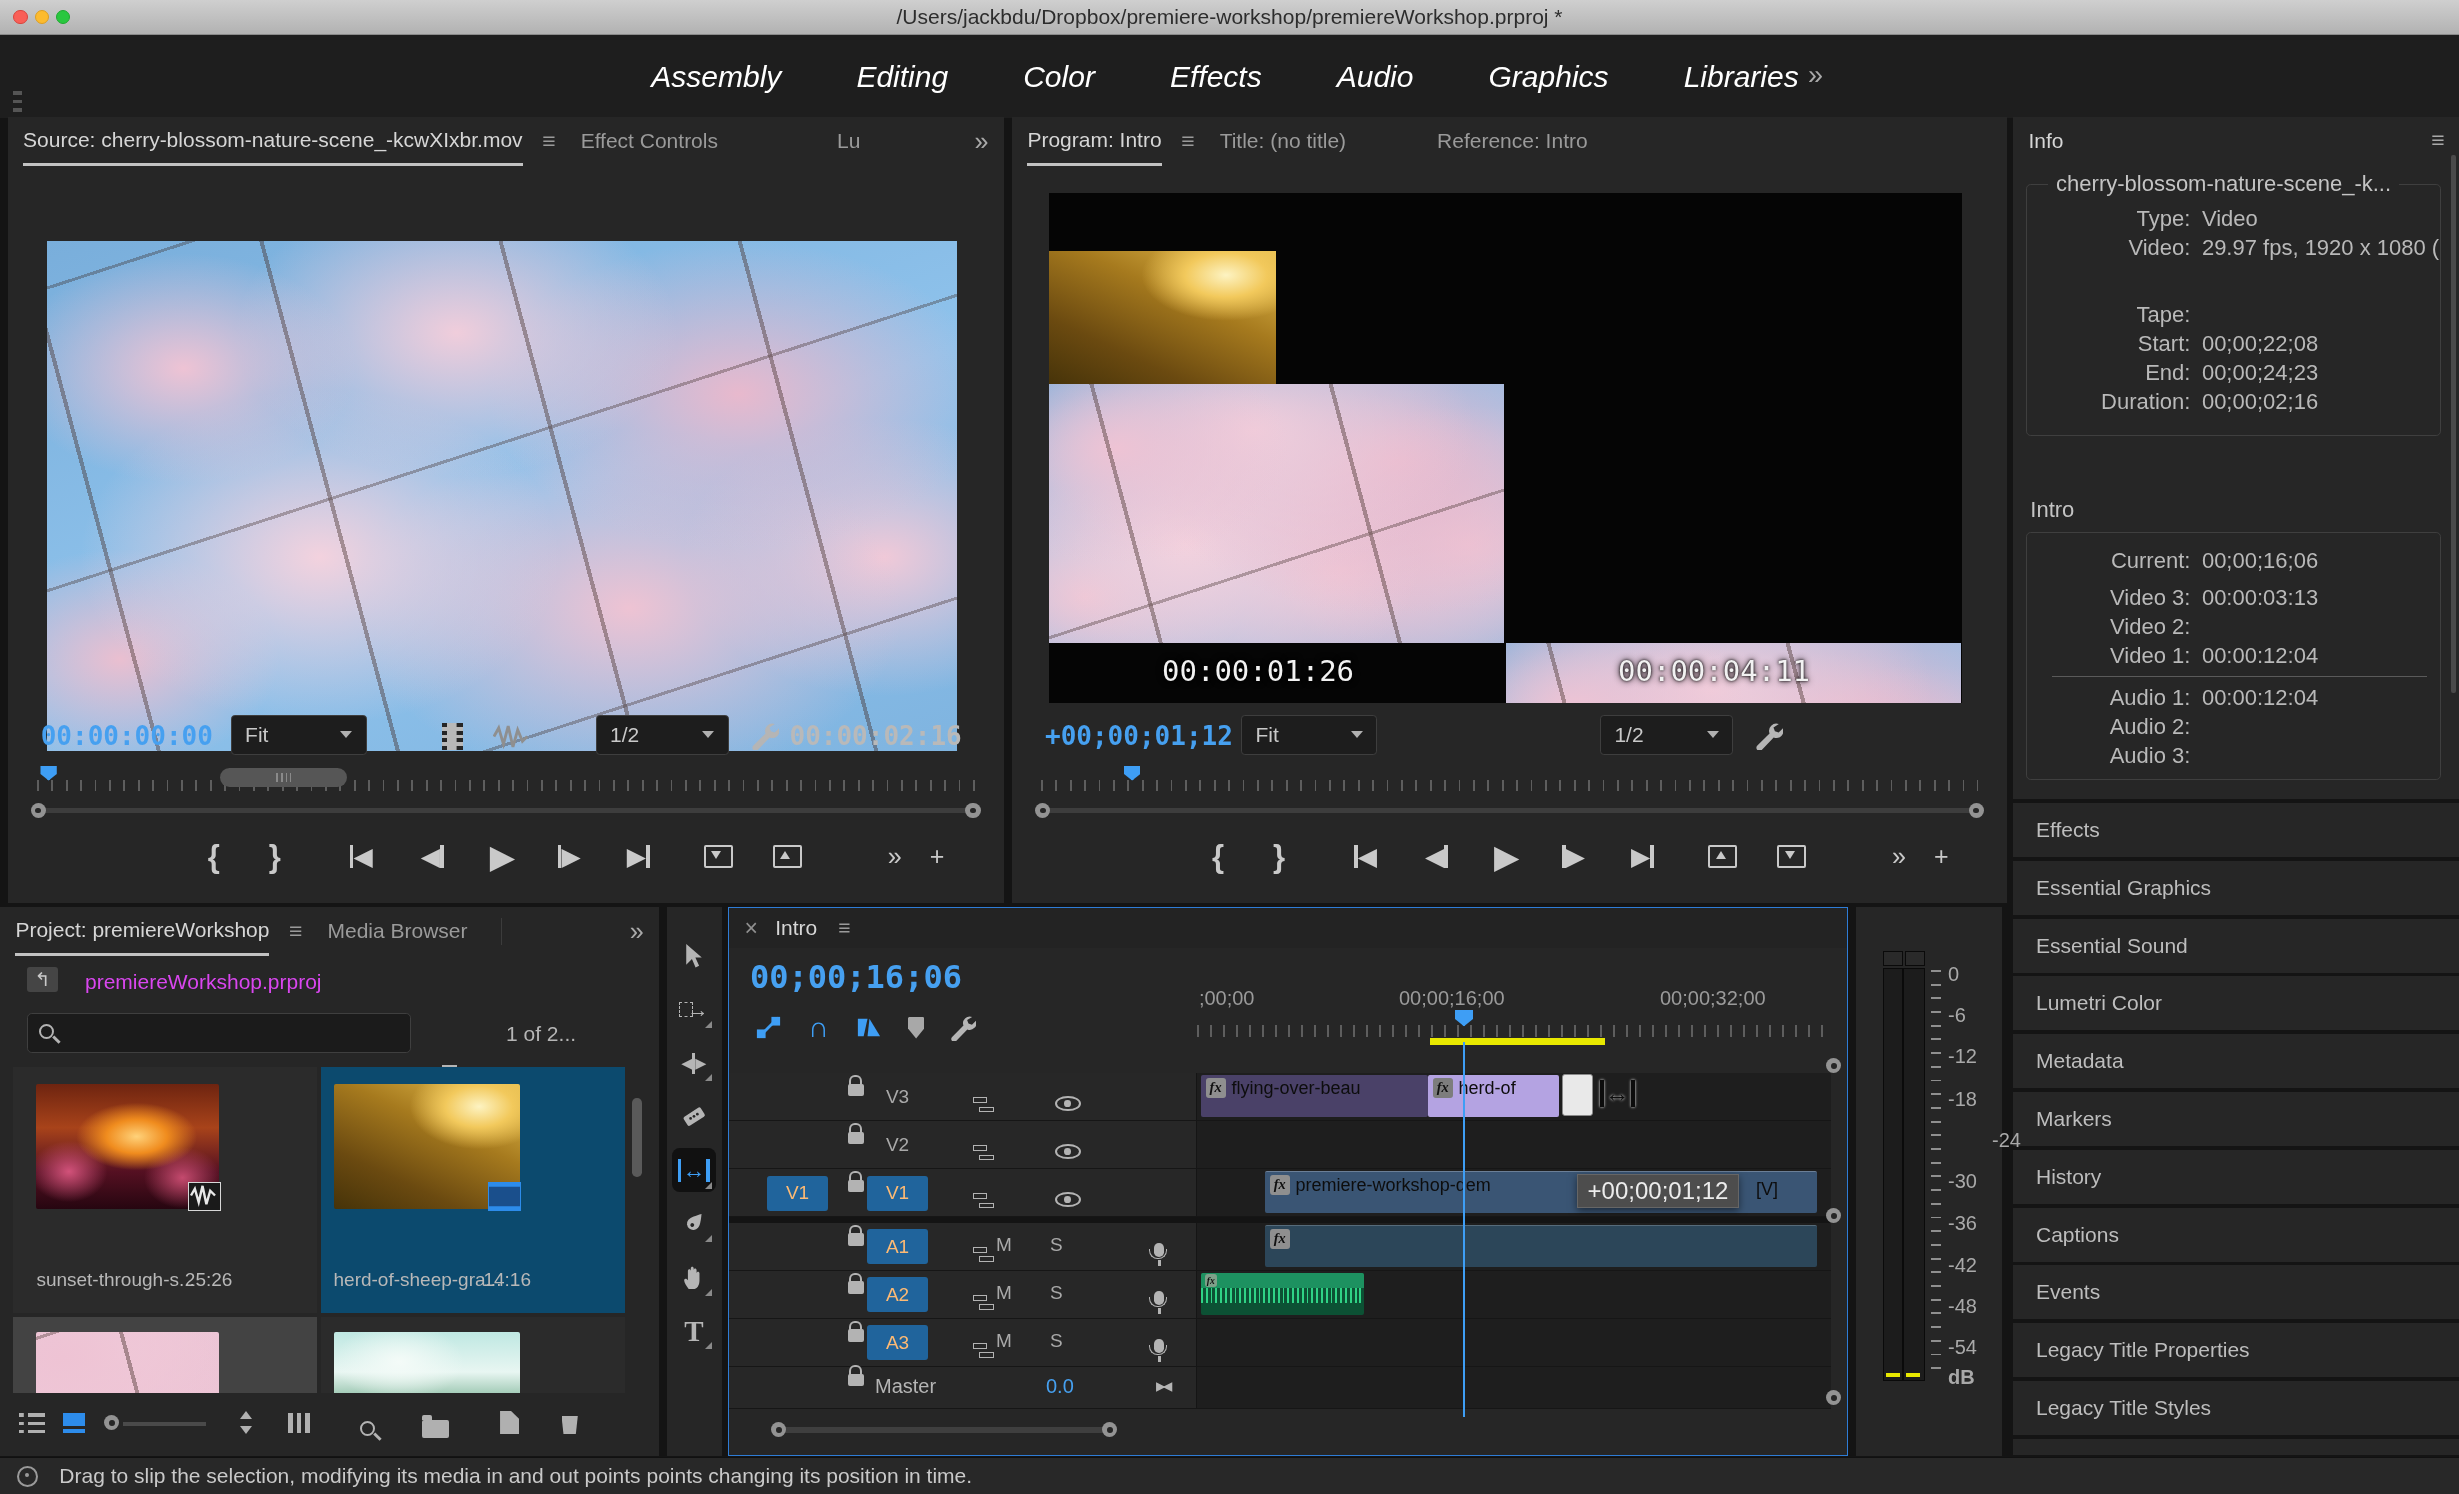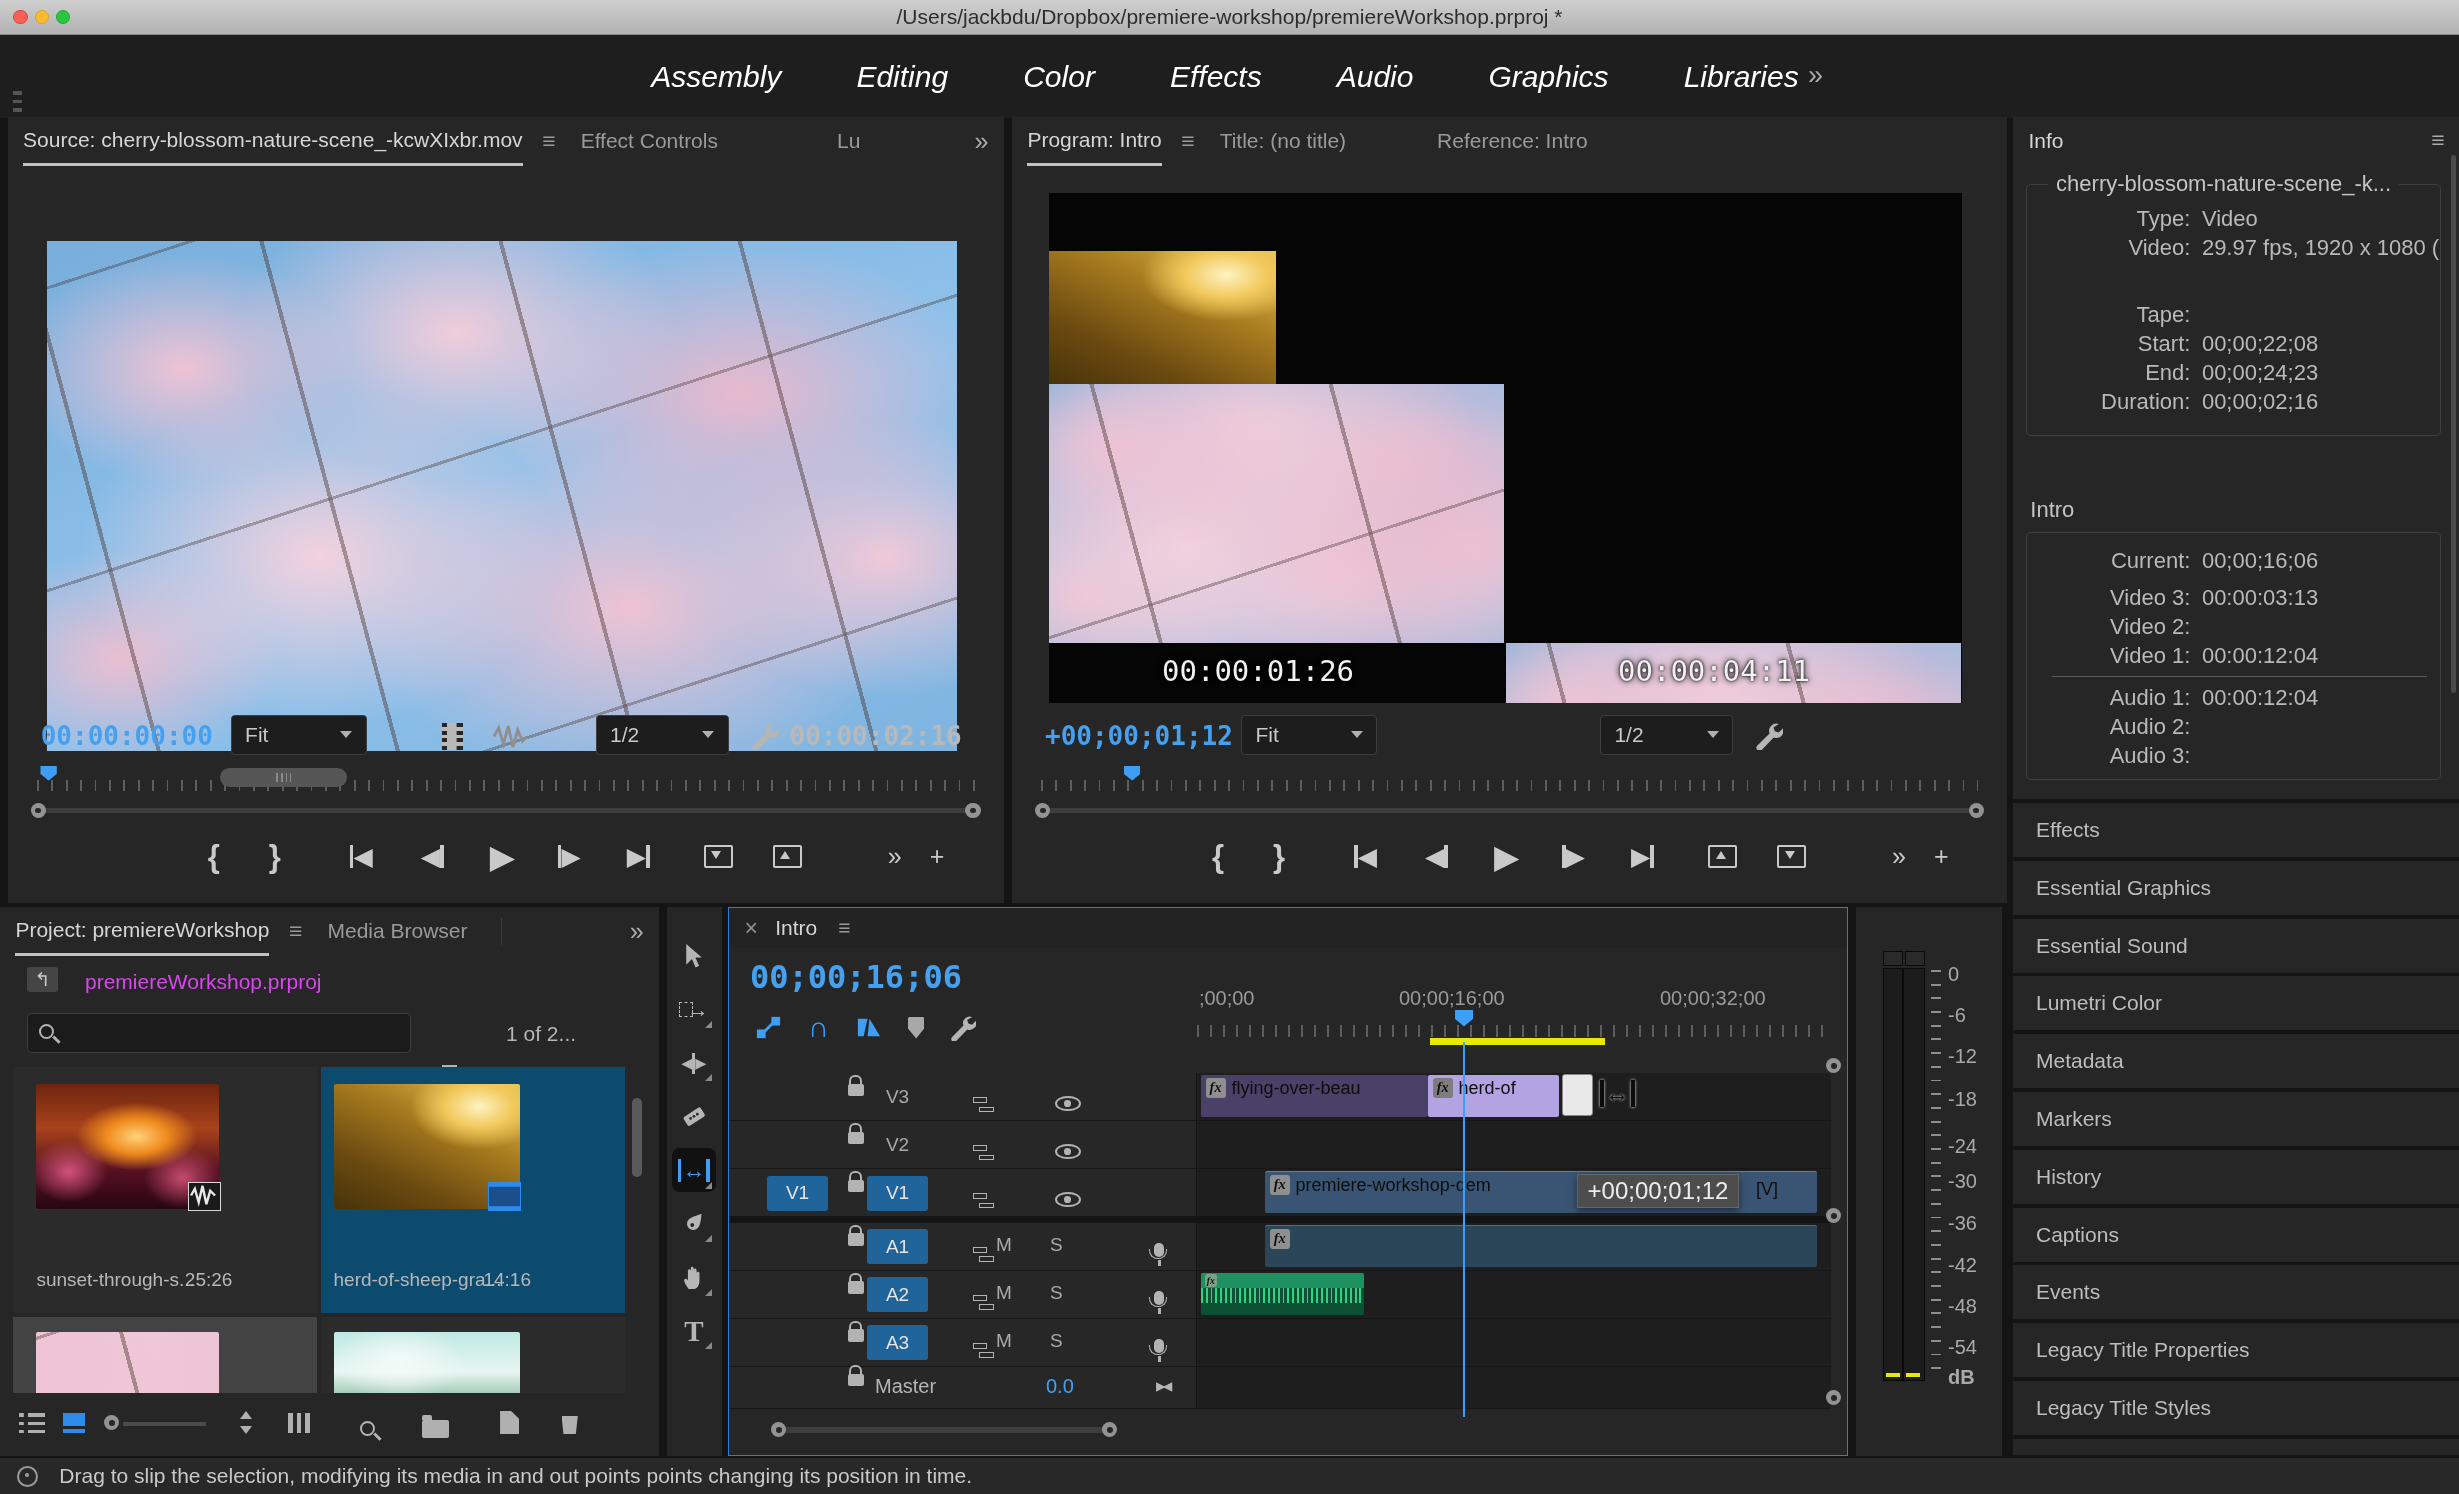--- a/index.html
+++ b/index.html
@@ -171,21 +171,21 @@
     border-left:7.7px solid transparent; border-bottom:7.7px solid #8a8a8a; }
   .dashedbox { width:14.4px; height:14.4px; border:1.9px dashed #b5b5b5; display:inline-block; }
 
   
   .tl { border:1.9px solid #2e7cd6; }
   .tl-tabbar { height:40px; display:flex; align-items:center; background:#232323; }
   .trow { display:flex; border-bottom:1.9px solid #161616; position:relative; }
   .thead { flex:0 0 468px; position:relative; background:#272727; border-right:1px solid #151515; }
   .lane { flex:1; position:relative; background:#1e1e1e; overflow:hidden; }
   .tbox { position:absolute; top:6.7px; width:61px; height:35px; border-radius:2.9px; background:#20649c;
-    color:#e5e5e5; font-size:19px; display:flex; align-items:center; justify-content:center; }
+    color:#fdba74; font-size:19px; display:flex; align-items:center; justify-content:center; }
   .tname-plain { position:absolute; top:6.7px; width:61px; height:35px; color:#a9a9a9; font-size:19px;
     display:flex; align-items:center; justify-content:center; }
   .ms { position:absolute; top:11.5px; color:#a9a9a9; font-size:19px; }
   .clip { position:absolute; top:1.9px; height:42px; border-radius:1.9px; overflow:hidden;
     display:flex; align-items:flex-start; padding:2.9px 4.8px; gap:5.8px; }
   .clip .lbl { font-size:18px; color:#0d0d0d; white-space:nowrap; }
   .fxb { flex:0 0 auto; width:20px; height:20px; background:#8f8f8f; border-radius:2.9px; color:#111;
     font-style:italic; font-weight:bold; font-size:14.4px; font-family:"Liberation Serif",serif;
     display:flex; align-items:center; justify-content:center; }
   .tooltip { position:absolute; background:#4d4d4d; border:1px solid #666; color:#ececec;
@@ -763,21 +763,21 @@
   <div class="abs" style="left:27px;top:61px;width:42px;height:413px;border:1.9px solid #0a0a0a;background:#1c1c1c;">
     <div class="abs" style="left:18px;top:0;width:1.9px;height:100%;background:#0a0a0a;"></div>
     <span class="abs" style="left:1.9px;bottom:2.9px;width:14.4px;height:3.8px;background:#e8e800;"></span>
     <span class="abs" style="left:22px;bottom:2.9px;width:14.4px;height:3.8px;background:#e8e800;"></span>
   </div>
   <div class="abs" style="left:75px;top:63px;width:9.6px;height:407px;background:repeating-linear-gradient(180deg,#8f8f8f 0 1.9px,transparent 1.9px 13.7px);"></div>
   <span class="meter-lab" style="top:56px;">0</span>
   <span class="meter-lab" style="top:97px;">-6</span>
   <span class="meter-lab" style="top:138px;">-12</span>
   <span class="meter-lab" style="top:181px;">-18</span>
-  <span class="meter-lab" style="top:228px;">-24</span>
+  <span class="meter-lab" style="top:222px;margin-left:44px;">-24</span>
   <span class="meter-lab" style="top:263px;">-30</span>
   <span class="meter-lab" style="top:305px;">-36</span>
   <span class="meter-lab" style="top:347px;">-42</span>
   <span class="meter-lab" style="top:388px;">-48</span>
   <span class="meter-lab" style="top:429px;">-54</span>
   <span class="meter-lab" style="top:459px;font-weight:bold;">dB</span>
 </div>
 
 <div class="statusbar">
   <span class="i-ring" style="margin-left:17.3px;"></span>

